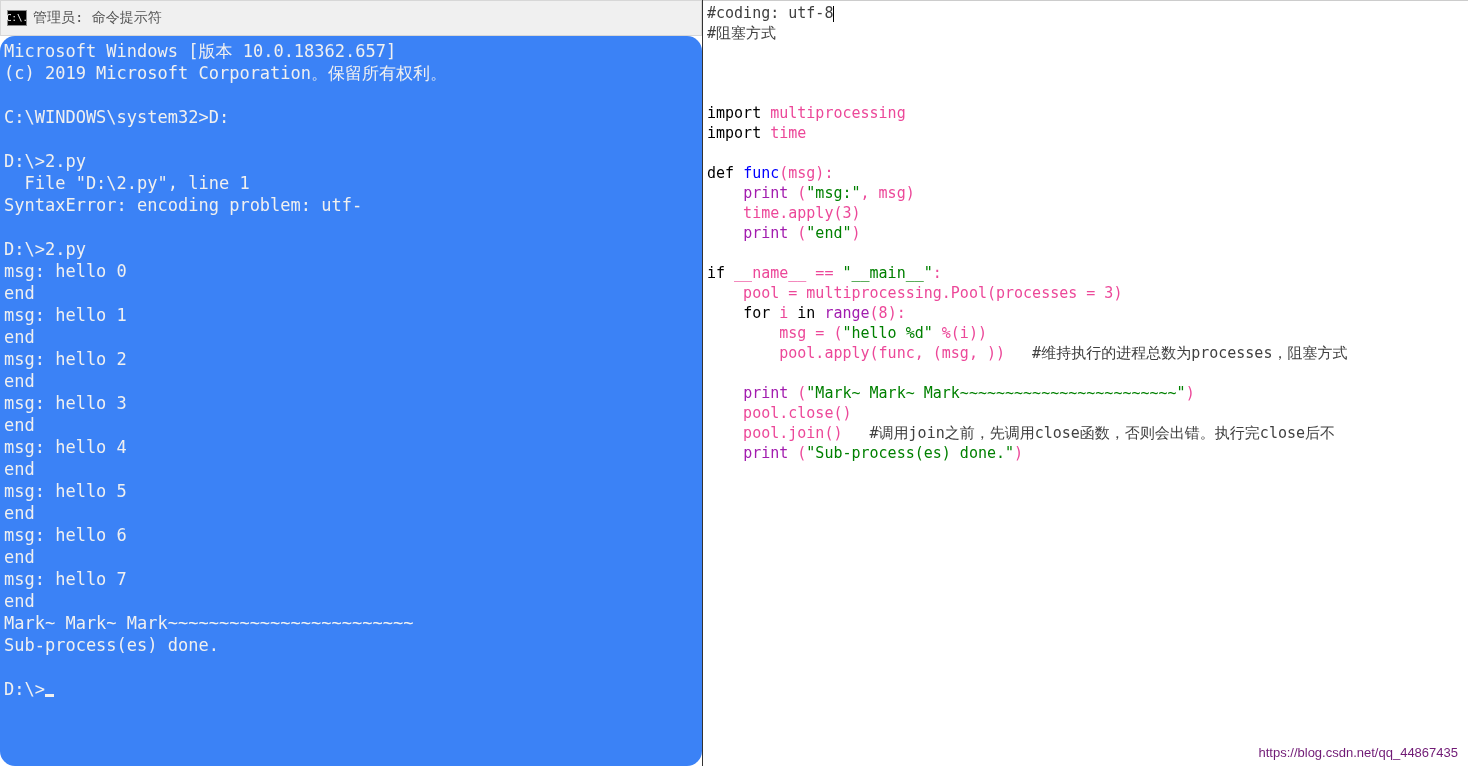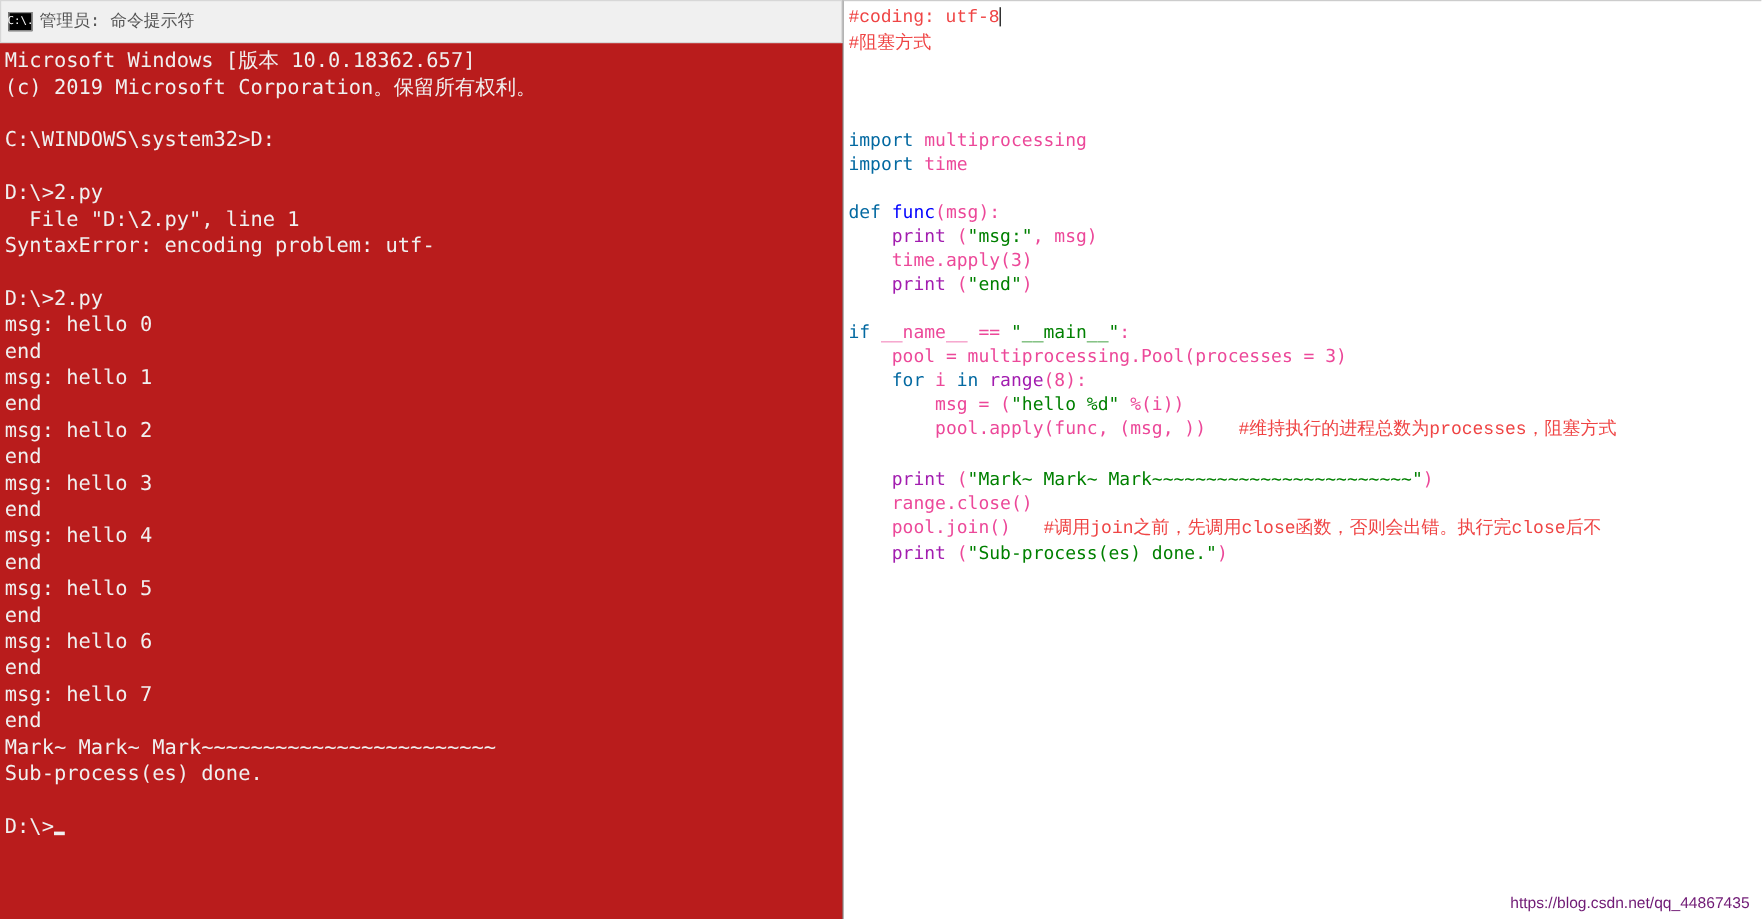--- a/index.html
+++ b/index.html
@@ -10,27 +10,27 @@
   .titlebar {
     height: 36px; background: #f0f0f0; display: flex; align-items: center;
     padding: 0 6px; font-size: 14px; color: #555; border: 1px solid #d7d7d7;
   }
   .titlebar .cmd-icon {
     width: 20px; height: 16px; background: #000; color: #fff; font-size: 9px;
     display: inline-flex; align-items: center; justify-content: center;
     border: 1px solid #888; margin-right: 6px; font-family: monospace;
   }
   .console {
-    flex: 1; background: #b91c1c; color: #f0f0f0; padding: 4px 4px; font-size: 17px;
-    line-height: 22px; white-space: pre; overflow: hidden; font-family: "NSimSun","SimSun","Consolas",monospace;
+    flex: 1; background: #3b82f6; color: #f0f0f0; padding: 4px 4px; font-size: 17px;
+    line-height: 22px; white-space: pre; overflow: hidden; font-family: "NSimSun","SimSun","Consolas",monospace; border-radius: 15px;
   }
   .cursor { display:inline-block; width:9px; height:3px; background:#f0f0f0; vertical-align: baseline; position: relative; top:2px;}
   
-  .c-red    { color: #ef4444; font-family: Liberation Mono, monospace; }
-  .c-orange { color: #0369a1; margin-top: 29px; }
+  .c-red    { color: #404040; }
+  .c-orange { color: #000000; margin-top: 29px; }
   .c-blue   { color: #0000ff; }
   .c-purple { color: #a21caf; }
   .c-green  { color: #008000; }
   .c-black  { color: #ec4899; }
   .watermark {
     position: absolute; right: 10px; bottom: 6px; font-size: 13px; color: #701a75;
     font-family: Arial, sans-serif; pointer-events: none;
   }
   .text-cursor { border-right: 1px solid #000; display:inline-block; height:16px; vertical-align: middle;}
 </style>
@@ -89,19 +89,19 @@
 <span class="c-black">    time.apply(</span><span class="c-black">3</span><span class="c-black">)</span>
 <span class="c-black">    </span><span class="c-purple">print</span><span class="c-black"> (</span><span class="c-green">"end"</span><span class="c-black">)</span>
 <span class=""></span>
 <span class="c-orange">if</span><span class="c-black"> __name__ == </span><span class="c-green">"__main__"</span><span class="c-black">:</span>
 <span class="c-black">    pool = multiprocessing.Pool(processes = </span><span class="c-black">3</span><span class="c-black">)</span>
 <span class="c-black">    </span><span class="c-orange">for</span><span class="c-black"> i </span><span class="c-orange">in</span><span class="c-black"> </span><span class="c-purple">range</span><span class="c-black">(</span><span class="c-black">8</span><span class="c-black">):</span>
 <span class="c-black">        msg = (</span><span class="c-green">"hello %d"</span><span class="c-black"> %(i))</span>
 <span class="c-black">        pool.apply(func, (msg, ))   </span><span class="c-red">#维持执行的进程总数为processes，阻塞方式</span>
 <span class=""></span>
 <span class="c-black">    </span><span class="c-purple">print</span><span class="c-black"> (</span><span class="c-green">"Mark~ Mark~ Mark~~~~~~~~~~~~~~~~~~~~~~~~"</span><span class="c-black">)</span>
-<span class="c-black">    range.close()</span>
+<span class="c-black">    pool.close()</span>
 <span class="c-black">    pool.join()   </span><span class="c-red">#调用join之前，先调用close函数，否则会出错。执行完close后不</span>
 <span class="c-black">    </span><span class="c-purple">print</span><span class="c-black"> (</span><span class="c-green">"Sub-process(es) done."</span><span class="c-black">)</span></div>
 
 </div>
 
 <div class="watermark">https://blog.csdn.net/qq_44867435</div>
 
 </body></html>

